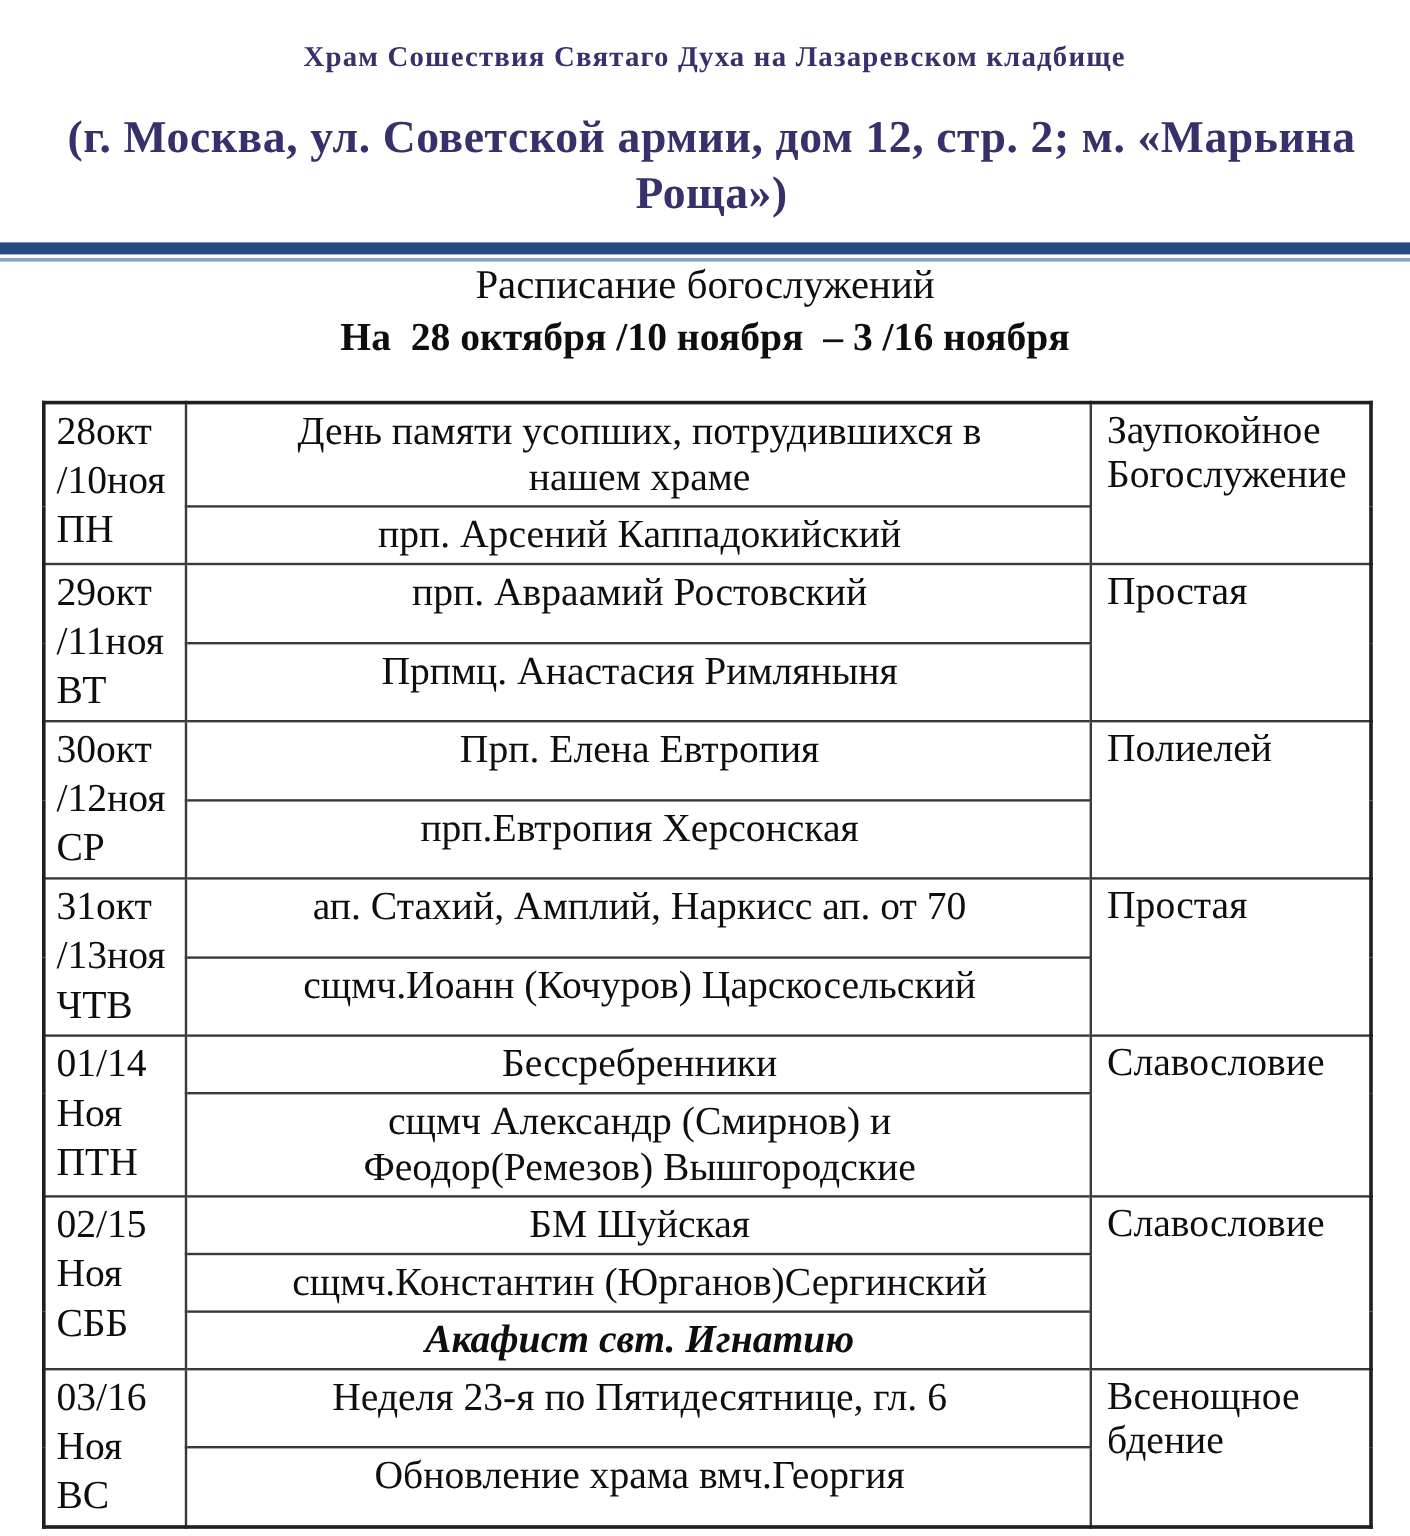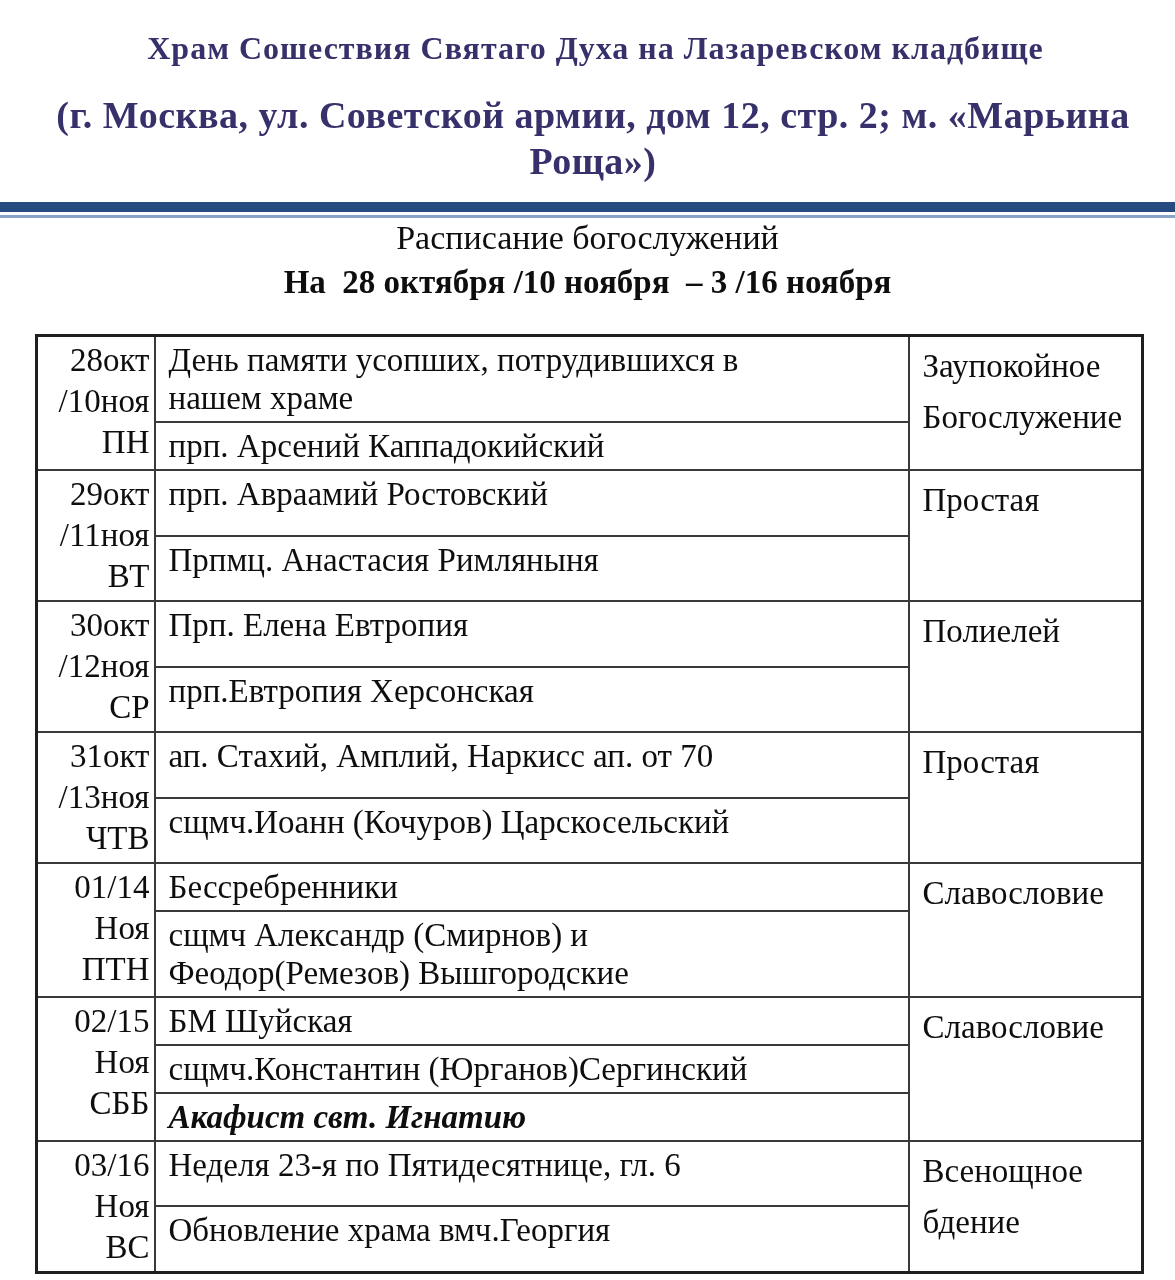--- a/index.html
+++ b/index.html
@@ -8,21 +8,21 @@
     background: #ffffff;
     overflow: hidden;
     font-family: "Liberation Serif", serif;
     color: #0e0e0e;
   }
   .page { width: 1175px; height: 1280px; position: relative; }
 
   
   .header { text-align: center; padding-top: 26px; }
   .h-title {
-    font-size: 32px; font-weight: 700; color: #36306b;
+    font-size: 24px; font-weight: 700; color: #36306b;
     letter-spacing: 1px; line-height: 44px; margin-left: 16px;
   }
   .h-address {
     font-size: 38px; font-weight: 700; color: #36306b;
     letter-spacing: 0.5px; margin-top: 22px; line-height: 46px; padding-left: 11px;
   }
 
   
   .divider-top { margin-top: 18px; }
   .divider-top .bar-thick { height: 10px; background: #274b80; }
@@ -45,23 +45,23 @@
     margin: 32px 0 0 35px;
     width: 1106px;
     table-layout: fixed;
     border: 3px solid #1f1f1f;
   }
   table.schedule td {
     border: 2px solid #3a3a3a;
     font-size: 33px;
     vertical-align: top;
   }
-  td.date   { padding: 3px 4px 3px 9px;  line-height: 41px; text-align: right; }
-  td.entry  { padding: 4px 10px 4px 13px; line-height: 38px; white-space: pre-line; }
-  td.service{ padding: 4px 8px 4px 13px;  line-height: 51px; margin-top: 16px; }
+  td.date   { padding: 3px 4px 3px 9px;  line-height: 41px; }
+  td.entry  { padding: 4px 10px 4px 13px; line-height: 38px; white-space: pre-line; text-align: center; }
+  td.service{ padding: 4px 8px 4px 13px;  line-height: 37px; margin-top: 16px; }
   td.entry.emph { font-weight: 700; font-style: italic; }
 </style>
 </head>
 <body>
 
 <div class="page">
 
   <div class="header">
     <div class="h-title">Храм Сошествия Святаго Духа на Лазаревском кладбище</div>
     <div class="h-address">(г. Москва, ул. Советской армии, дом 12, стр. 2; м. «Марьина Роща»)</div>

